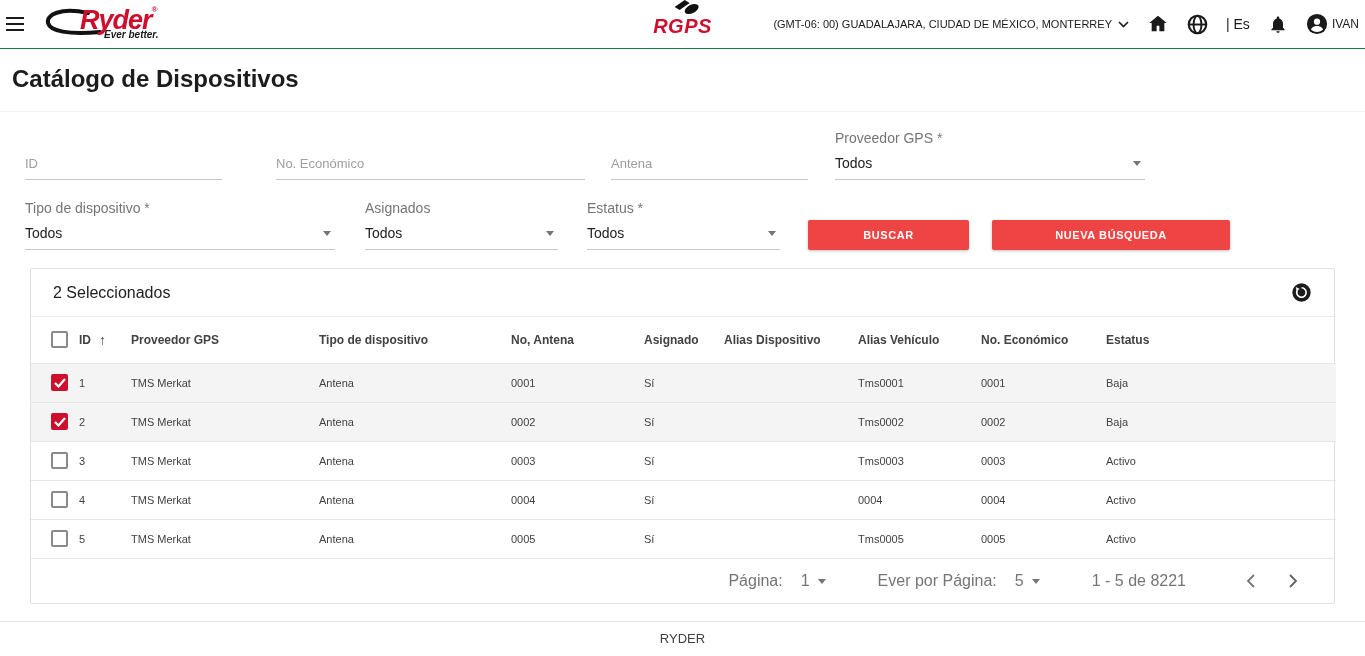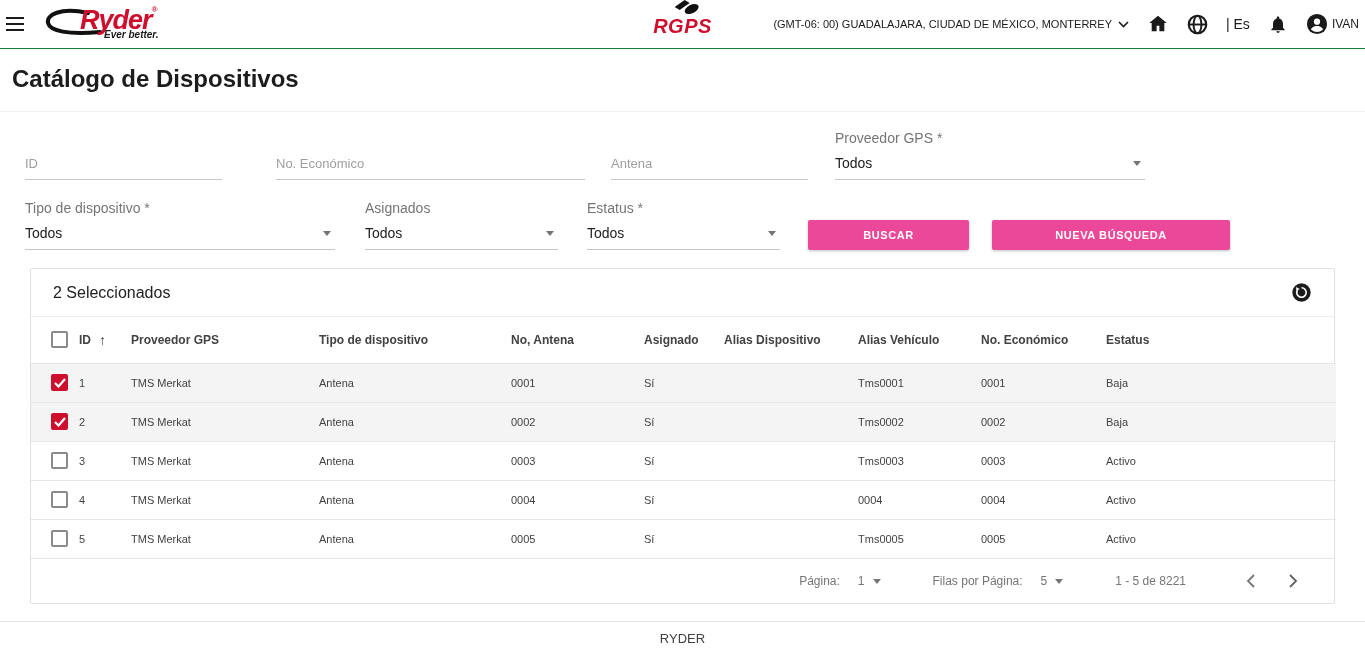--- a/index.html
+++ b/index.html
@@ -47,21 +47,21 @@
   .sel { position:relative; }
   .sel-label { font-size:14px; color:#757575; margin-bottom:6px; }
   .sel-box { display:flex; align-items:center; justify-content:space-between;
     border-bottom:1px solid #c6c6c6; padding:3px 4px 8px 0; cursor:pointer; }
   .sel-value { font-size:14px; color:#212121; }
   .caret { width:0; height:0; border-left:4px solid transparent;
     border-right:4px solid transparent; border-top:5px solid #757575; }
   .w197 { width:197px; } .w309 { width:309px; } .w193 { width:193px; } .w310 { width:310px; }
   .gap28 { width:28px; } .gap26 { width:26px; } .gap27 { width:27px; }
   .gap30 { width:30px; } .gap29 { width:29px; } .gap23 { width:23px; }
-  .btn { border:none; color:#fff; background:#ec4899; font-size:11px; font-weight:bold;
+  .btn { border:none; color:#fff; background:#ef4444; font-size:11px; font-weight:bold;
     letter-spacing:.6px; height:30px; cursor:pointer; border-radius:2px;
     box-shadow:0 1px 3px rgba(0,0,0,.25); font-family:"Liberation Sans", sans-serif;text-align:center; }
   .btn-buscar { width:161px; } .btn-nueva { width:238px; }
 
   
   .card { margin:18px 30px 0 30px; border:1px solid #e0e0e0; border-radius:2px;
     background:#fff; }
   .card-toolbar { height:48px; display:flex; align-items:center; padding:0 22px;
     border-bottom:1px solid #ececec; }
   .selected-count { font-size:16px; color:#212121; }
@@ -78,21 +78,21 @@
     cursor:pointer; }
   .checkbox svg { display:none; }
   .checkbox.checked { background:#ce0e2d; border-color:#ce0e2d; }
   .checkbox.checked svg { display:block; }
   .id-head { display:flex; align-items:center; gap:8px; }
   .sort-arrow { font-size:14px; color:#424242; }
 
   
   .pagination { border-top:1px solid #e6e6e6; height:45px; display:flex;
     align-items:center; justify-content:flex-end; padding-right:28px; gap:18px;
-    font-size:12px; color:#757575; }
+    font-size:16px; color:#757575; }
   .pg-select { display:flex; align-items:center; gap:8px; cursor:pointer; }
   .pg-gap { width:16px; }
   .chev { display:flex; align-items:center; cursor:pointer; padding:0 8px; }
 
   
   .footer { position:absolute; left:0; bottom:0; width:100%; border-top:1px solid #e2e2e2;
     padding:7px 0 9px 0; text-align:center; }
   .footer-text { font-size:13px; color:#424242; }
 </style>
 </head>
@@ -347,21 +347,21 @@
     </tbody>
   </table>
 
   <div class="pagination">
     <span>Página:</span>
     <div class="pg-select">
       <span>1</span>
       <span class="caret"></span>
     </div>
     <div class="pg-gap"></div>
-    <span>Filas por Página:</span>
+    <span>Ever por Página:</span>
     <div class="pg-select">
       <span>5</span>
       <span class="caret"></span>
     </div>
     <div class="pg-gap"></div>
     <span>1 - 5 de 8221</span>
     <div class="pg-gap"></div>
     <span class="chev">
       <svg width="9" height="14" viewBox="0 0 9 14">
         <polyline points="8,1 2,7 8,13" fill="none" stroke="#757575" stroke-width="1.8"></polyline>

